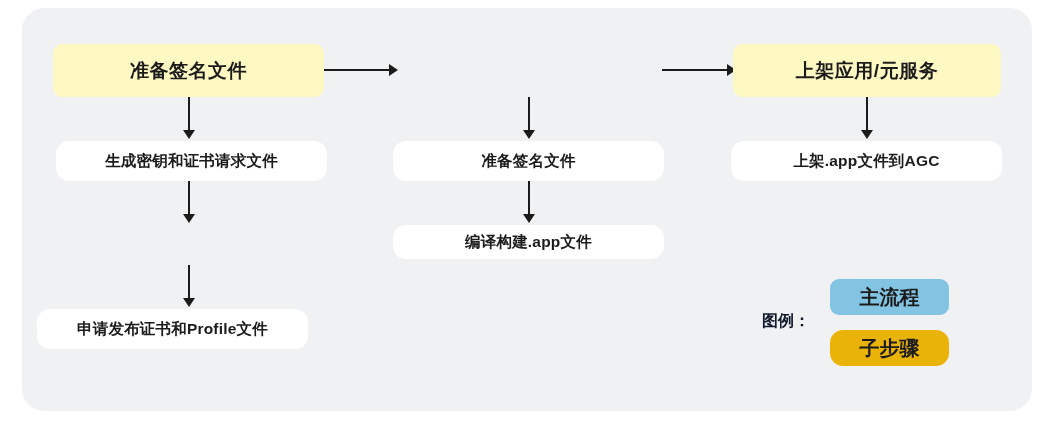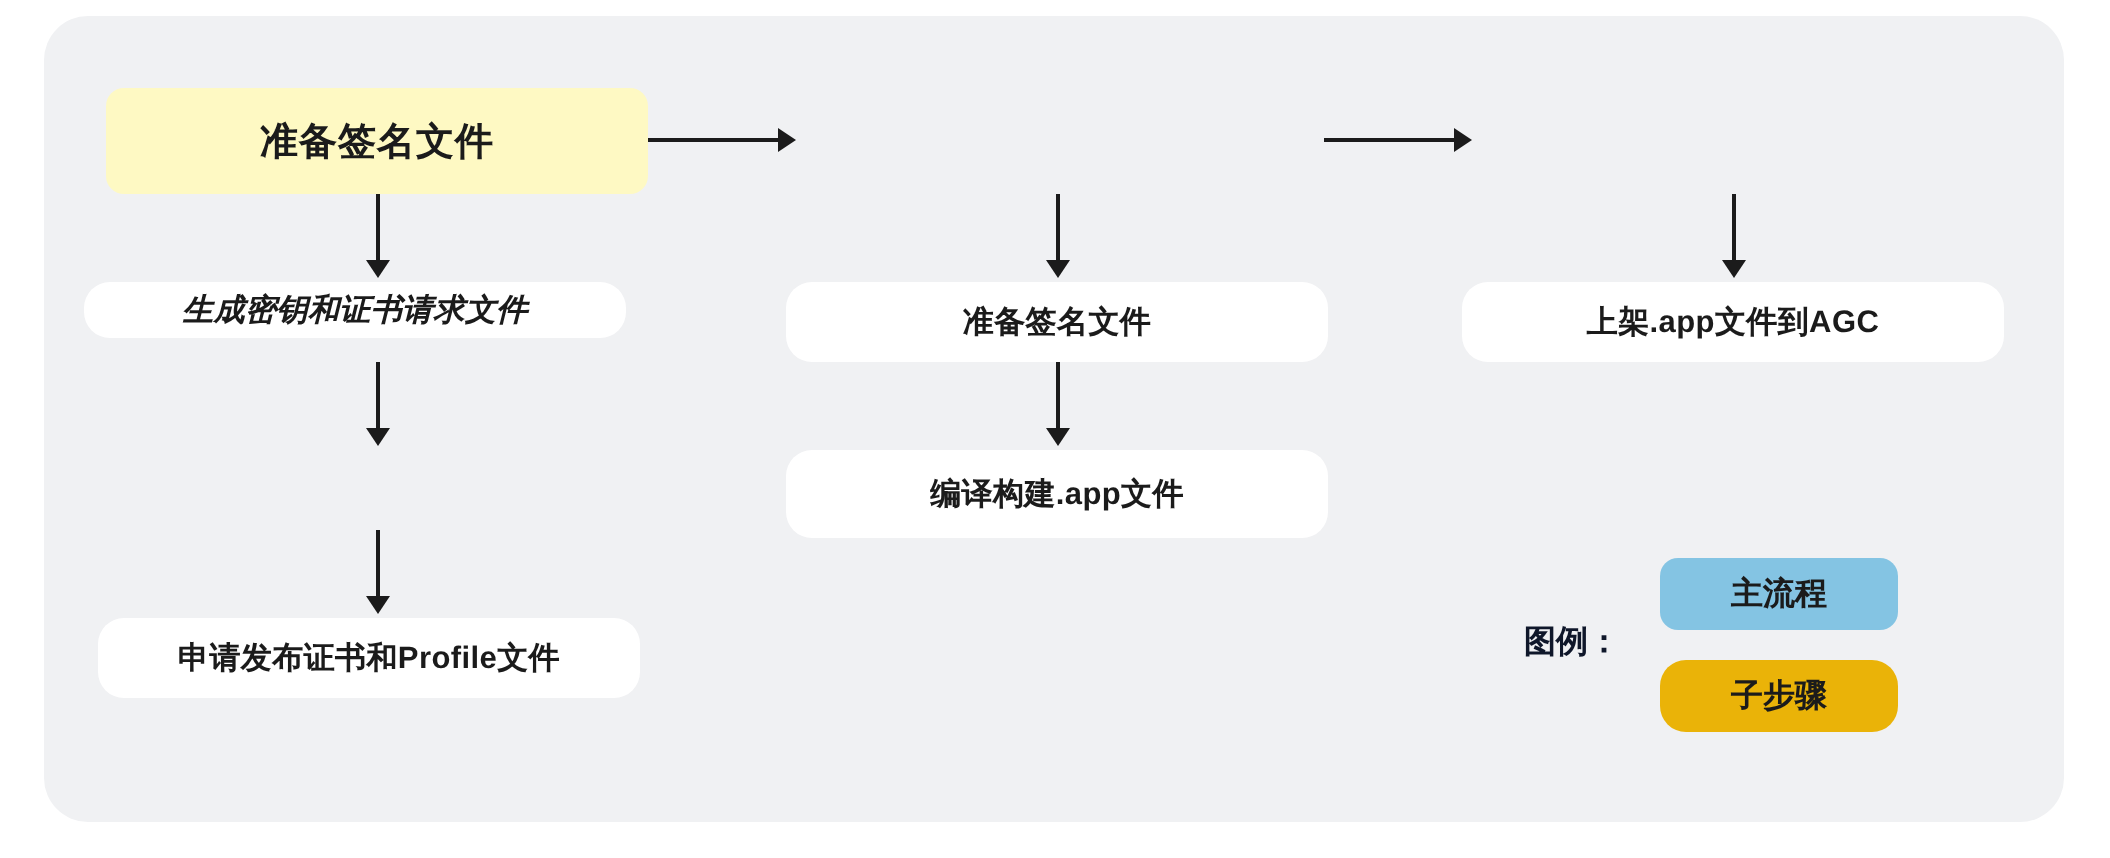--- a/index.html
+++ b/index.html
@@ -94,21 +94,21 @@
     font-weight: 600;
     color: #0f172a;
     white-space: nowrap;
   }
   .legend-box {
     position: absolute;
     box-sizing: border-box;
     display: flex;
     align-items: center;
     justify-content: center;
-    font-size: 16px;
+    font-size: 20px;
     font-weight: 700;
     color: #1b1b1b;
     white-space: nowrap;
   }
   .legend-box.main {
     background: #84c4e3;
     border-radius: 9px;
   }
   .legend-box.sub {
     background: #eab308;
@@ -123,56 +123,59 @@
 
   <div class="panel"></div>
 
   <div class="node main" style="left:53px; top:44px; width:271px; height:53px;">
     <span>准备签名文件</span>
   </div>
 
   <div class="vline" style="left:188px; top:97px; height:35px;"></div>
   <div class="arrow-down" style="left:183px; top:130px;"></div>
 
-  <div class="node sub" style="left:42px; top:141px; width:271px; height:28px;font-style:italic;">
+  <div class="node sub" style="left:56px; top:141px; width:271px; height:40px;">
     <span>生成密钥和证书请求文件</span>
   </div>
 
   <div class="vline" style="left:188px; top:181px; height:35px;"></div>
   <div class="arrow-down" style="left:183px; top:214px;"></div>
 
 
   <div class="vline" style="left:188px; top:265px; height:35px;"></div>
   <div class="arrow-down" style="left:183px; top:298px;"></div>
 
-  <div class="node sub" style="left:49px; top:309px; width:271px; height:40px;">
+  <div class="node sub" style="left:37px; top:309px; width:271px; height:40px;">
     <span>申请发布证书和Profile文件</span>
   </div>
 
   <div class="hline" style="left:324px; top:69px; width:68px;"></div>
   <div class="arrow-right" style="left:389px; top:64px;"></div>
 
 
   <div class="vline" style="left:528px; top:97px; height:35px;"></div>
   <div class="arrow-down" style="left:523px; top:130px;"></div>
 
   <div class="node sub" style="left:393px; top:141px; width:271px; height:40px;">
     <span>准备签名文件</span>
   </div>
 
   <div class="vline" style="left:528px; top:181px; height:35px;"></div>
   <div class="arrow-down" style="left:523px; top:214px;"></div>
 
-  <div class="node sub" style="left:393px; top:225px; width:271px; height:44px;">
+  <div class="node sub" style="left:393px; top:225px; width:271px; height:34px;">
     <span>编译构建.app文件</span>
   </div>
 
   <div class="hline" style="left:662px; top:69px; width:68px;"></div>
   <div class="arrow-right" style="left:727px; top:64px;"></div>
 
+  <div class="node main" style="left:733px; top:44px; width:268px; height:53px;">
+    <span>上架应用/元服务</span>
+  </div>
 
   <div class="vline" style="left:866px; top:97px; height:35px;"></div>
   <div class="arrow-down" style="left:861px; top:130px;"></div>
 
   <div class="node sub" style="left:731px; top:141px; width:271px; height:40px;">
     <span>上架.app文件到AGC</span>
   </div>
 
   <div class="legend-label" style="left:762px; top:311px;">图例：</div>
 

